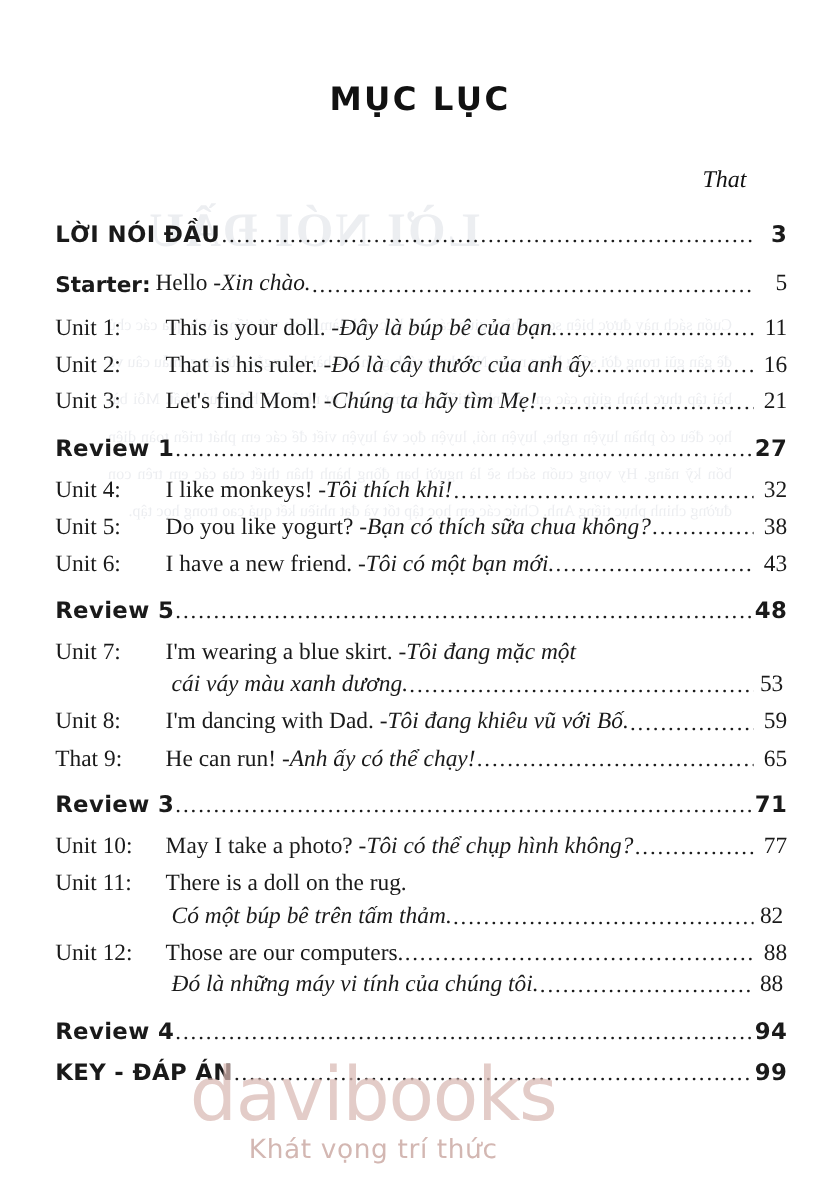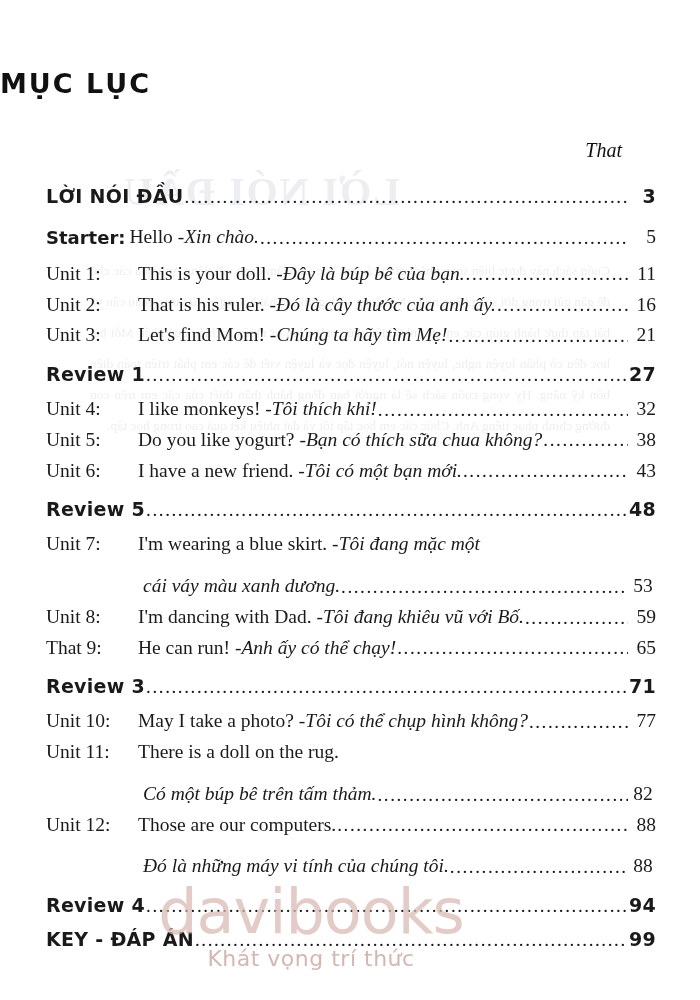--- a/index.html
+++ b/index.html
@@ -80,20 +80,21 @@
     letter-spacing: 0.5px;
     margin-top: 2px;
   }
 
   .content {
     position: relative;
     z-index: 2;
   }
 
   .doc-title {
+    text-align: center;
     font-family: "DejaVu Sans", sans-serif;
     font-weight: bold;
     font-size: 27px;
     letter-spacing: 2px;
     margin: 68px 0 0 0;
     color: #111;
   }
 
   .page-col-label {
     text-align: right;
@@ -175,21 +176,20 @@
     display: flex;
     align-items: flex-end;
     margin: 0 0 5px 0;
     padding-left: 97px;
     line-height: 1.32;
   }
   .row2 .text {
     flex: 0 1 auto;
     white-space: nowrap;
     font-size: 19.5px;
-    margin-top: 15px;
   }
   .row2 .leader {
     flex: 1 1 auto;
     position: relative;
     height: 1em;
     overflow: hidden;
     margin: 0 2px 0 1px;
   }
   .row2 .leader::before {
     content: "......................................................................................................";

